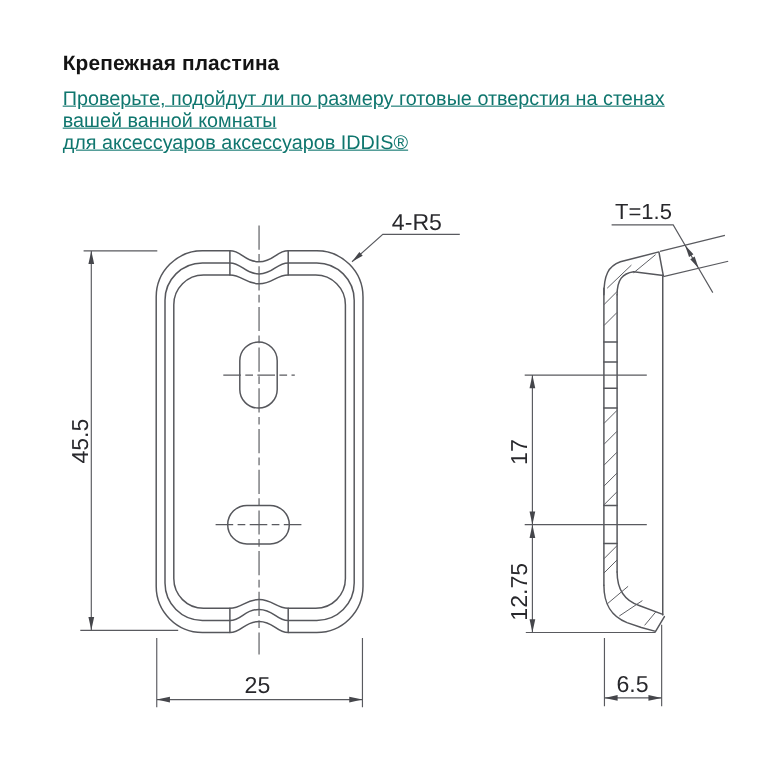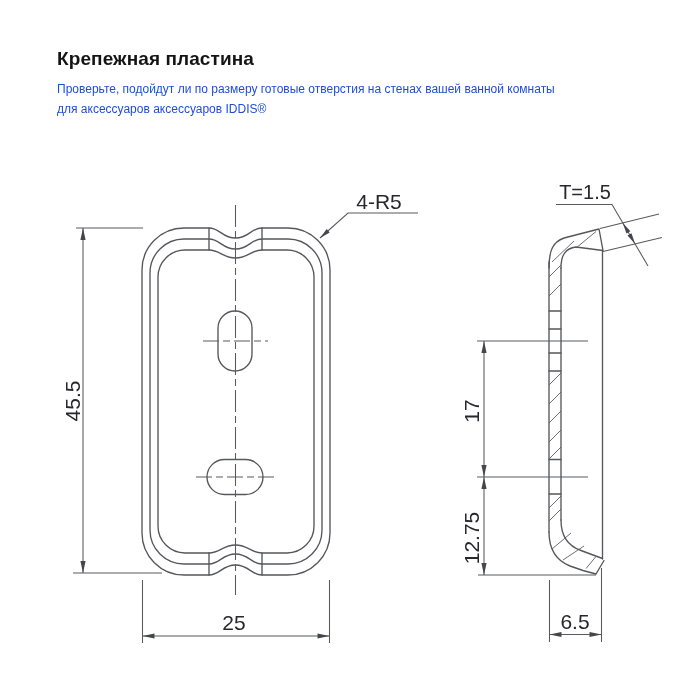--- a/index.html
+++ b/index.html
@@ -1,21 +1,21 @@
 <!DOCTYPE html>
 <html><head>
 <meta charset="utf-8">
 <style>
   html,body{margin:0;padding:0;background:#ffffff;}
   .page{position:relative;width:700px;height:700px;background:#fff;overflow:hidden;
         font-family:"Liberation Sans",sans-serif;}
   .hdr{position:absolute;left:57px;top:47px;width:600px;}
   .hdr h1{margin:0;font-size:19px;line-height:23px;font-weight:700;color:#141414;
           letter-spacing:0.1px;}
-  .hdr .sub{margin-top:9px;font-size:12px;line-height:20px;color:#1d4ed8;}
+  .hdr .sub{margin-top:9px;font-size:18px;line-height:20px;color:#0f766e;text-decoration:underline;}
   svg{position:absolute;left:0;top:0;}
   .ln{stroke:#56575c;stroke-width:1.35;fill:none;stroke-linecap:round;}
   .dim{stroke:#595a5f;stroke-width:1.05;fill:none;}
   .thin{stroke:#5d5e63;stroke-width:0.9;fill:none;}
   .cl{stroke:#595a5f;stroke-width:1.05;fill:none;}
   .arr{fill:#45464b;stroke:none;}
   .dtx{font-family:"Liberation Sans",sans-serif;font-size:21px;fill:#28282c;}
   .dtx2{font-family:"Liberation Sans",sans-serif;font-size:20px;fill:#28282c;}
 </style>
 </head>

